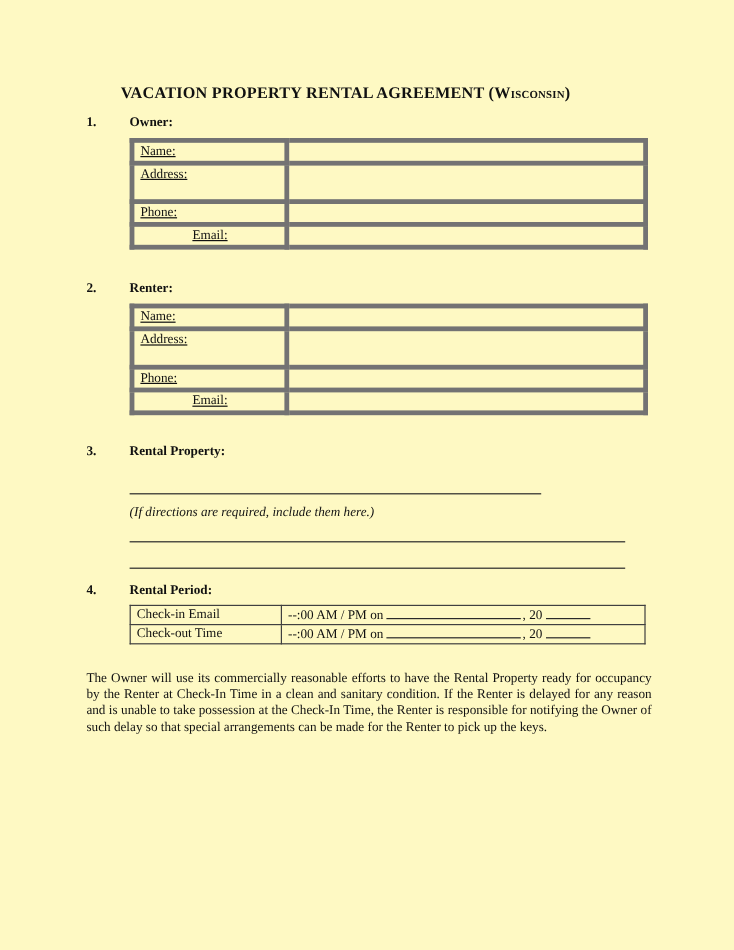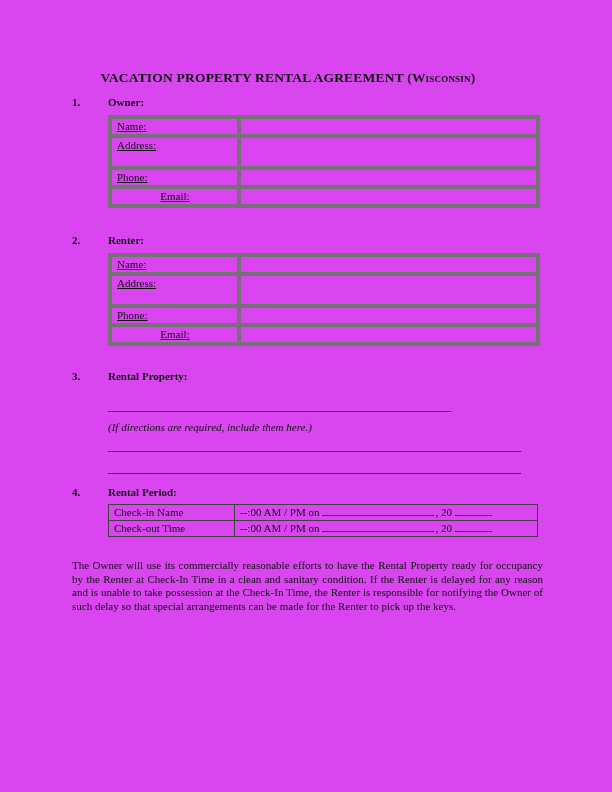--- a/index.html
+++ b/index.html
@@ -1,18 +1,18 @@
 <!DOCTYPE html>
 <html><head>
 <meta charset="utf-8">
 <style>
   * { margin:0; padding:0; box-sizing:border-box; }
   html,body { background:#888; }
   .page {
-    width:612px; height:792px; margin:0 auto; background:#d946ef;
+    width:612px; height:792px; margin:0 auto; background:#fef9c3;
     font-family:"Liberation Serif", serif; color:#111; font-size:11px;
     padding:70px 108px 0 72px; position:relative;
   }
   .doc-title {
     text-align:center; font-weight:bold; font-size:13.5px; letter-spacing:0.2px;
     white-space:nowrap;
   }
   .doc-title .sc { font-variant:small-caps; }
   .section-head { display:flex; font-weight:bold; font-size:11px; }
   .sec-num { width:36px; flex:0 0 36px; }
@@ -152,21 +152,21 @@
     <span class="sec-num">4.</span>
     <span>Rental Period:</span>
   </div>
   <table class="period">
     <colgroup>
         <col class="p1">
         <col class="p2">
       </colgroup>
     <tbody>
         <tr>
-      <td>Check-in Name</td>
+      <td>Check-in Email</td>
       <td><span>--:00 AM / PM on</span><span class="blank cell-blank long"></span><span>, 20</span><span class="blank cell-blank short"></span></td>
     </tr>
     <tr>
       <td>Check-out Time</td>
       <td><span>--:00 AM / PM on</span><span class="blank cell-blank long"></span><span>, 20</span><span class="blank cell-blank short"></span></td>
     </tr>
   </tbody>
     </table>
 
   <div class="para closing">The Owner will use its commercially reasonable efforts to have the Rental Property ready for occupancy by the Renter at Check-In Time in a clean and sanitary condition. If the Renter is delayed for any reason and is unable to take possession at the Check-In Time, the Renter is responsible for notifying the Owner of such delay so that special arrangements can be made for the Renter to pick up the keys.</div>

